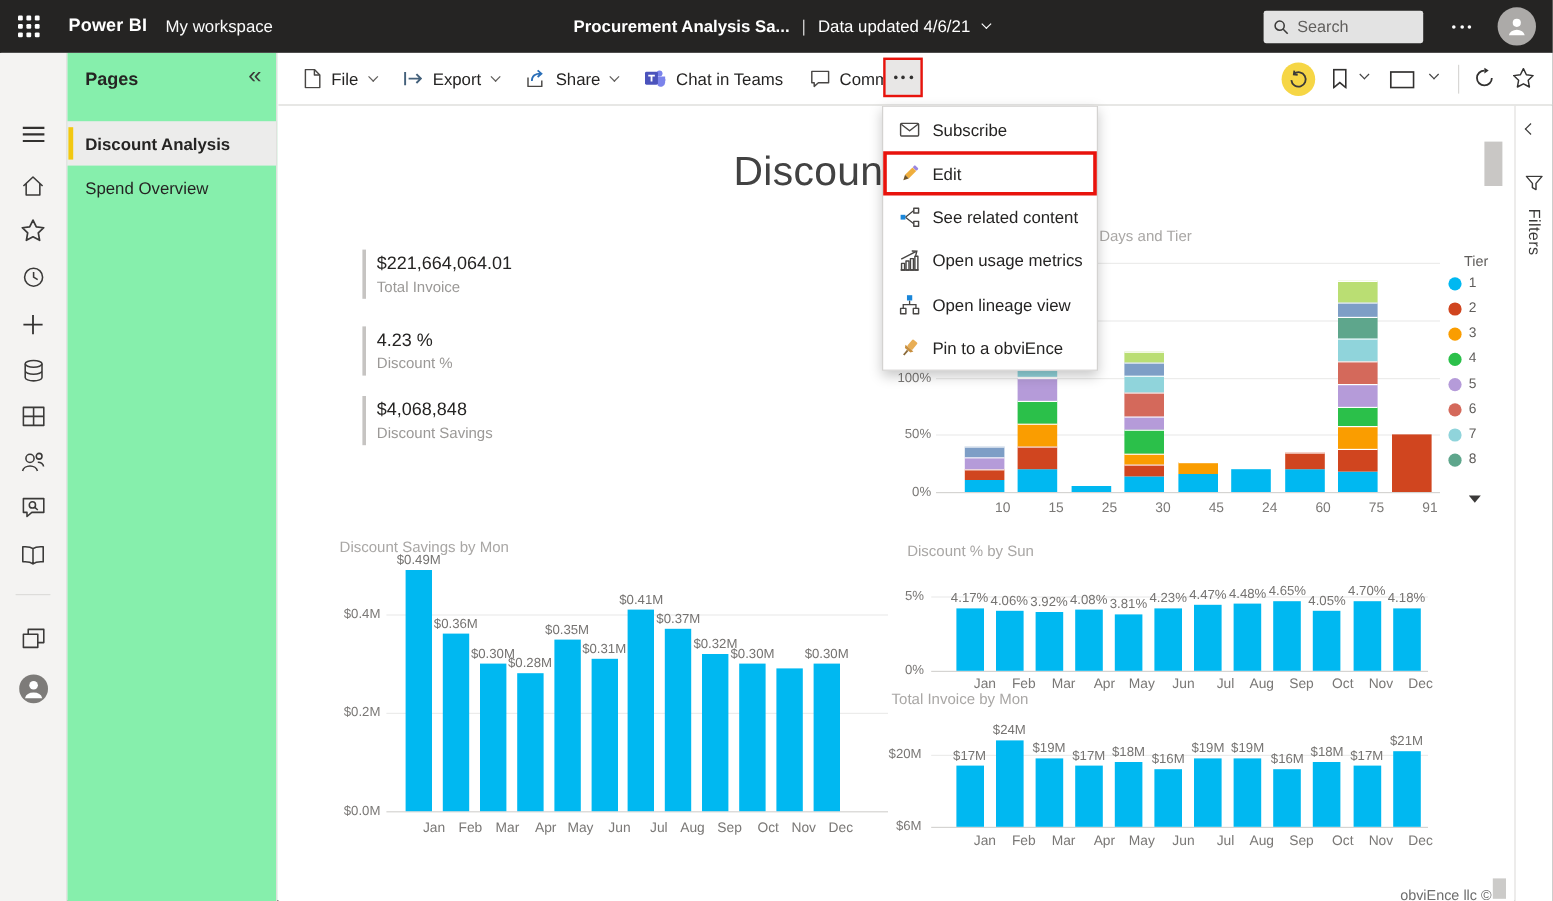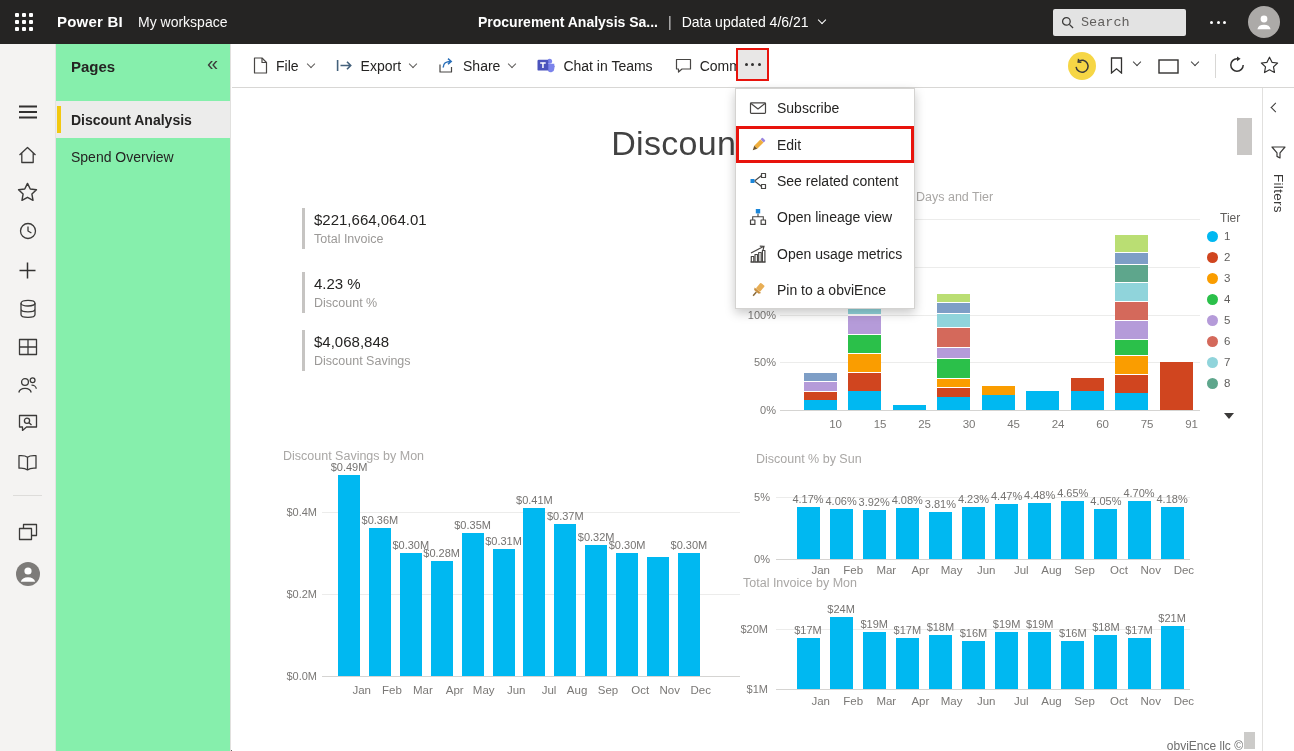--- a/index.html
+++ b/index.html
@@ -13,21 +13,21 @@
   .waffle{position:absolute;left:0;top:0;width:48px;height:44px;display:flex;align-items:center;justify-content:center;cursor:pointer}
   .waffle .grid{display:grid;grid-template-columns:repeat(3,4px);grid-gap:3px}
   .waffle .grid i{width:4px;height:4px;background:#fff;border-radius:1px}
   .brand{position:absolute;left:57px;top:13px;font-size:15px;font-weight:700;letter-spacing:.2px}
   .ws{position:absolute;left:138px;top:14px;font-size:14px;color:#fafafa}
   .tb-center{position:absolute;left:478px;top:0;height:44px;display:flex;align-items:center;gap:10px;font-size:14px}
   .tb-title{font-weight:600}
   .tb-sep{opacity:.75;font-weight:300}
   .chev{width:6px;height:6px;border-right:1.5px solid currentColor;border-bottom:1.5px solid currentColor;transform:rotate(45deg);display:inline-block;margin-top:-4px}
   .search{position:absolute;left:1053px;top:9px;width:133px;height:27px;background:#e3e3e3;border-radius:2px;display:flex;align-items:center;padding:0 8px;gap:7px}
-  .search input{border:none;background:transparent;outline:none;font-size:13.5px;color:#3b3a39;width:88px;font-family:Liberation Mono, monospace}
+  .search input{border:none;background:transparent;outline:none;font-size:13.5px;color:#3b3a39;width:88px;font-family:Liberation Sans, sans-serif}
   .search input::placeholder{color:#605e5c}
   .dots{display:flex;gap:3.5px;align-items:center}
   .dots i{width:3px;height:3px;border-radius:50%;background:currentColor}
   .top-more{position:absolute;left:1206px;top:14px;width:24px;height:16px;display:flex;align-items:center;justify-content:center;color:#fff;cursor:pointer}
   .avatar{position:absolute;left:1248px;top:6px;width:32px;height:32px;border-radius:50%;background:#acaaa8;display:flex;align-items:center;justify-content:center}
 
   
   .rail{position:absolute;left:0;top:44px;width:56px;height:707px;background:#f4f3f2;border-right:1px solid #e4e3e2;z-index:20}
   .rail-item{position:absolute;left:0;width:55px;height:28px;display:flex;align-items:center;justify-content:center;color:#3b3a39;cursor:pointer}
   .rail-div{position:absolute;left:13px;width:29px;height:1px;background:#dddcda}
@@ -541,21 +541,21 @@
         <div class="xlab" style="left: 377px; top: 114px;">Nov</div>
         <div class="bar" style="left: 420.6px; width: 23px; top: 57.168px; height: 51.832px; background: rgb(0, 184, 241);"></div>
         <div class="dlab" style="left: 404.1px; top: 43.168px;">4.18%</div>
         <div class="xlab" style="left: 410.1px; top: 114px;">Dec</div>
       </div>
 
     <div class="chart" id="chartInvoice" style="left:508px;top:485px;width:512px;height:178px">
       <span class="ctitle" style="left:3px;top:3px">Total Invoice by Mon</span>
     <div class="gl axisline" style="left: 36px; width: 414px; top: 116px;"></div>
         <div class="gl" style="left: 36px; width: 414px; top: 56px;"></div>
-        <div class="ytick" style="left: 0px; width: 28px; top: 110px;">$1M</div>
+        <div class="ytick" style="left: 0px; width: 28px; top: 110px;">$6M</div>
         <div class="ytick" style="left: 0px; width: 28px; top: 50px;">$20M</div>
         <div class="bar" style="left: 56.5px; width: 23px; top: 65px; height: 51px; background: rgb(0, 184, 241);"></div>
         <div class="dlab" style="left: 40px; top: 51px;">$17M</div>
         <div class="xlab" style="left: 46px; top: 122px;">Jan</div>
         <div class="bar" style="left: 89.6px; width: 23px; top: 44px; height: 72px; background: rgb(0, 184, 241);"></div>
         <div class="dlab" style="left: 73.1px; top: 30px;">$24M</div>
         <div class="xlab" style="left: 79.1px; top: 122px;">Feb</div>
         <div class="bar" style="left: 122.7px; width: 23px; top: 59px; height: 57px; background: rgb(0, 184, 241);"></div>
         <div class="dlab" style="left: 106.2px; top: 45px;">$19M</div>
         <div class="xlab" style="left: 112.2px; top: 122px;">Mar</div>
@@ -634,44 +634,44 @@
             <rect x="1.5" y="7" width="4" height="4" fill="#1a86d9"></rect>
             <rect x="12.5" y="1.5" width="4" height="4" fill="#fff" stroke="#484644" stroke-width="1.2" stroke-linejoin="round"></rect>
             <rect x="12.5" y="12.5" width="4" height="4" fill="#fff" stroke="#484644" stroke-width="1.2" stroke-linejoin="round"></rect>
           </svg>
         </span>
         <span>See related content</span>
       </div>
       <div class="menu-item">
         <span class="ic">
           <svg width="18" height="18" viewBox="0 0 18 18">
-            <path d="M9 5.5 V8.8 M3.7 12 V8.8 H14.3 V12" stroke="#484644" stroke-width="1.1" fill="none"></path>
-            <rect x="6.8" y="1" width="4.4" height="4.4" fill="#1a86d9"></rect>
-            <rect x="1.5" y="12" width="4.4" height="4.4" fill="#fff" stroke="#484644" stroke-width="1.2" stroke-linejoin="round"></rect>
-            <rect x="12.1" y="12" width="4.4" height="4.4" fill="#fff" stroke="#484644" stroke-width="1.2" stroke-linejoin="round"></rect>
-          </svg>
-        </span>
-        <span>Open lineage view</span>
-      </div>
-      <div class="menu-item">
-        <span class="ic">
-          <svg width="18" height="18" viewBox="0 0 18 18">
             <path d="M1.5 17 H16.5" stroke="#484644" stroke-width="1.1"></path>
             <rect x="2.3" y="11.5" width="2.5" height="5.5" stroke="#484644" stroke-width="1.2" fill="none" stroke-linejoin="round"></rect>
             <rect x="6" y="9.5" width="2.5" height="7.5" stroke="#484644" stroke-width="1.2" fill="none" stroke-linejoin="round"></rect>
             <rect x="9.7" y="7.5" width="2.5" height="9.5" stroke="#484644" stroke-width="1.2" fill="none" stroke-linejoin="round"></rect>
             <rect x="13.4" y="5.5" width="2.5" height="11.5" stroke="#484644" stroke-width="1.2" fill="none" stroke-linejoin="round"></rect>
             <path d="M2 8 L14.5 1.5 M10.8 1.2 L15 1.3 L14 5.2" stroke="#484644" stroke-width="1.2" fill="none"></path>
           </svg>
         </span>
         <span>Open usage metrics</span>
       </div>
       <div class="menu-item">
         <span class="ic">
           <svg width="18" height="18" viewBox="0 0 18 18">
+            <path d="M9 5.5 V8.8 M3.7 12 V8.8 H14.3 V12" stroke="#484644" stroke-width="1.1" fill="none"></path>
+            <rect x="6.8" y="1" width="4.4" height="4.4" fill="#1a86d9"></rect>
+            <rect x="1.5" y="12" width="4.4" height="4.4" fill="#fff" stroke="#484644" stroke-width="1.2" stroke-linejoin="round"></rect>
+            <rect x="12.1" y="12" width="4.4" height="4.4" fill="#fff" stroke="#484644" stroke-width="1.2" stroke-linejoin="round"></rect>
+          </svg>
+        </span>
+        <span>Open lineage view</span>
+      </div>
+      <div class="menu-item">
+        <span class="ic">
+          <svg width="18" height="18" viewBox="0 0 18 18">
             <g transform="rotate(40 9 9)">
               <rect x="6.3" y="1.6" width="5.4" height="7.6" rx="0.9" fill="#e8ae55"></rect>
               <path d="M4.7 9.2 h8.6 l-1.3 2.3 H6z" fill="#c88f3f"></path>
               <path d="M9 11.5 V16.6" stroke="#8a6a3a" stroke-width="1.5"></path>
             </g>
           </svg>
         </span>
         <span>Pin to a obviEnce</span>
       </div>
     </div>

